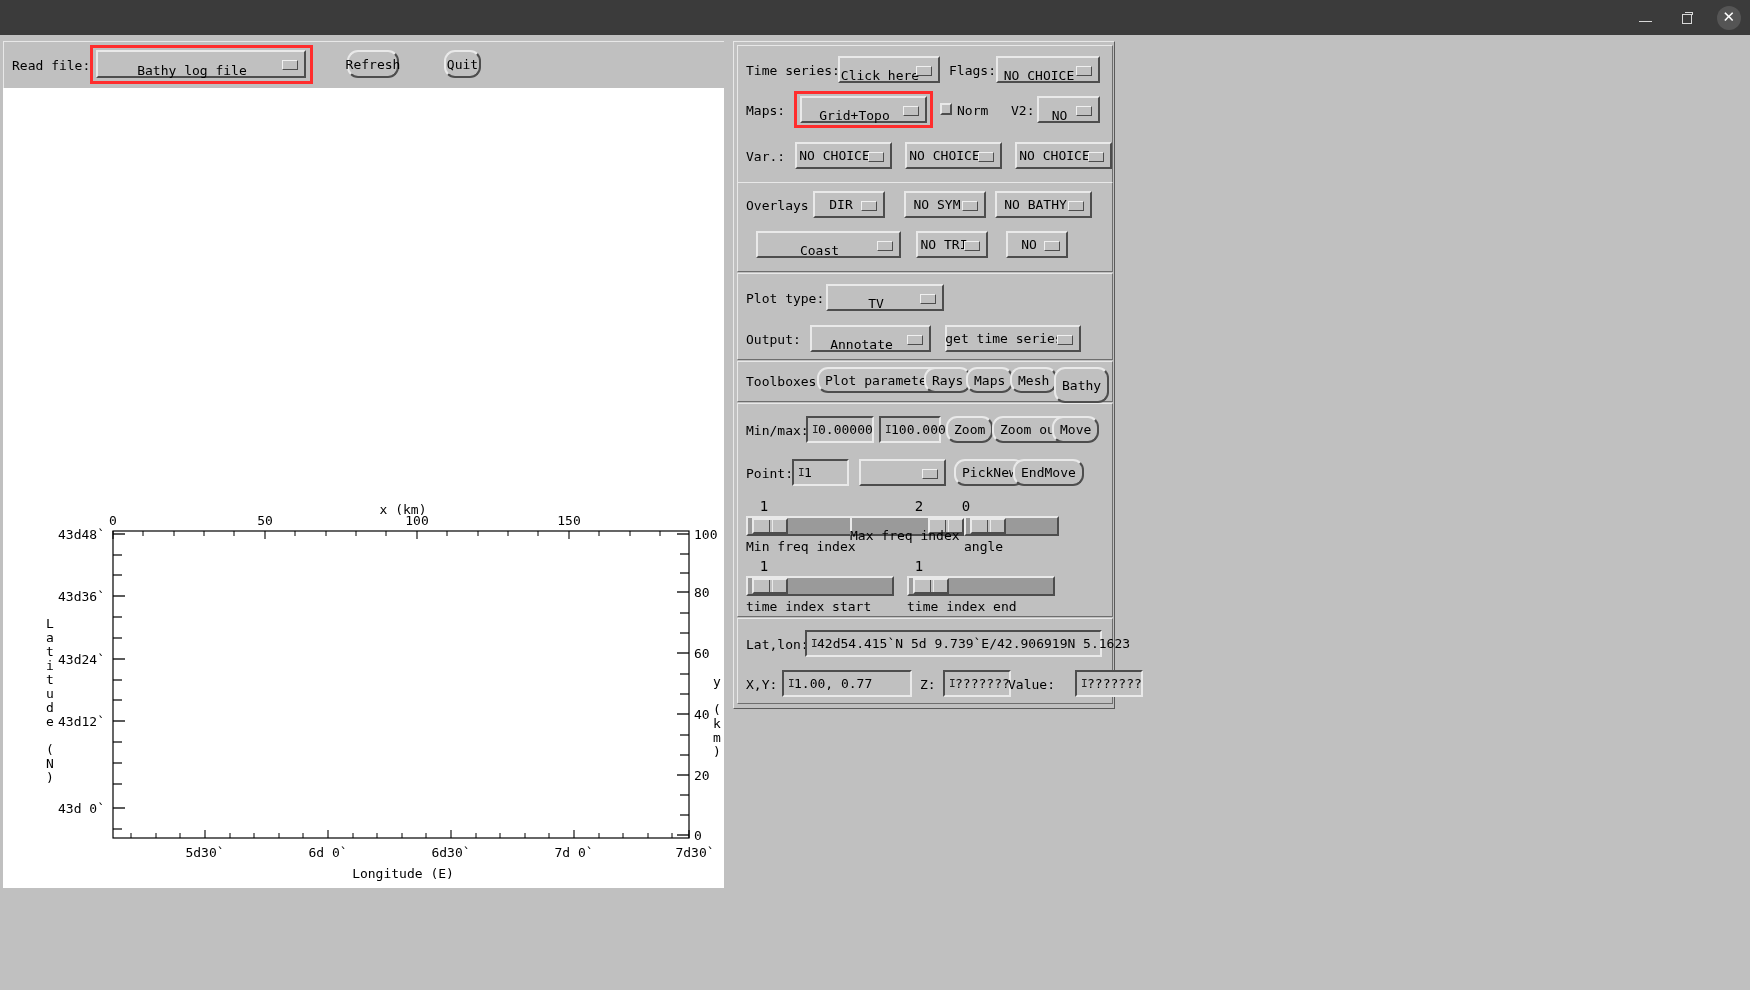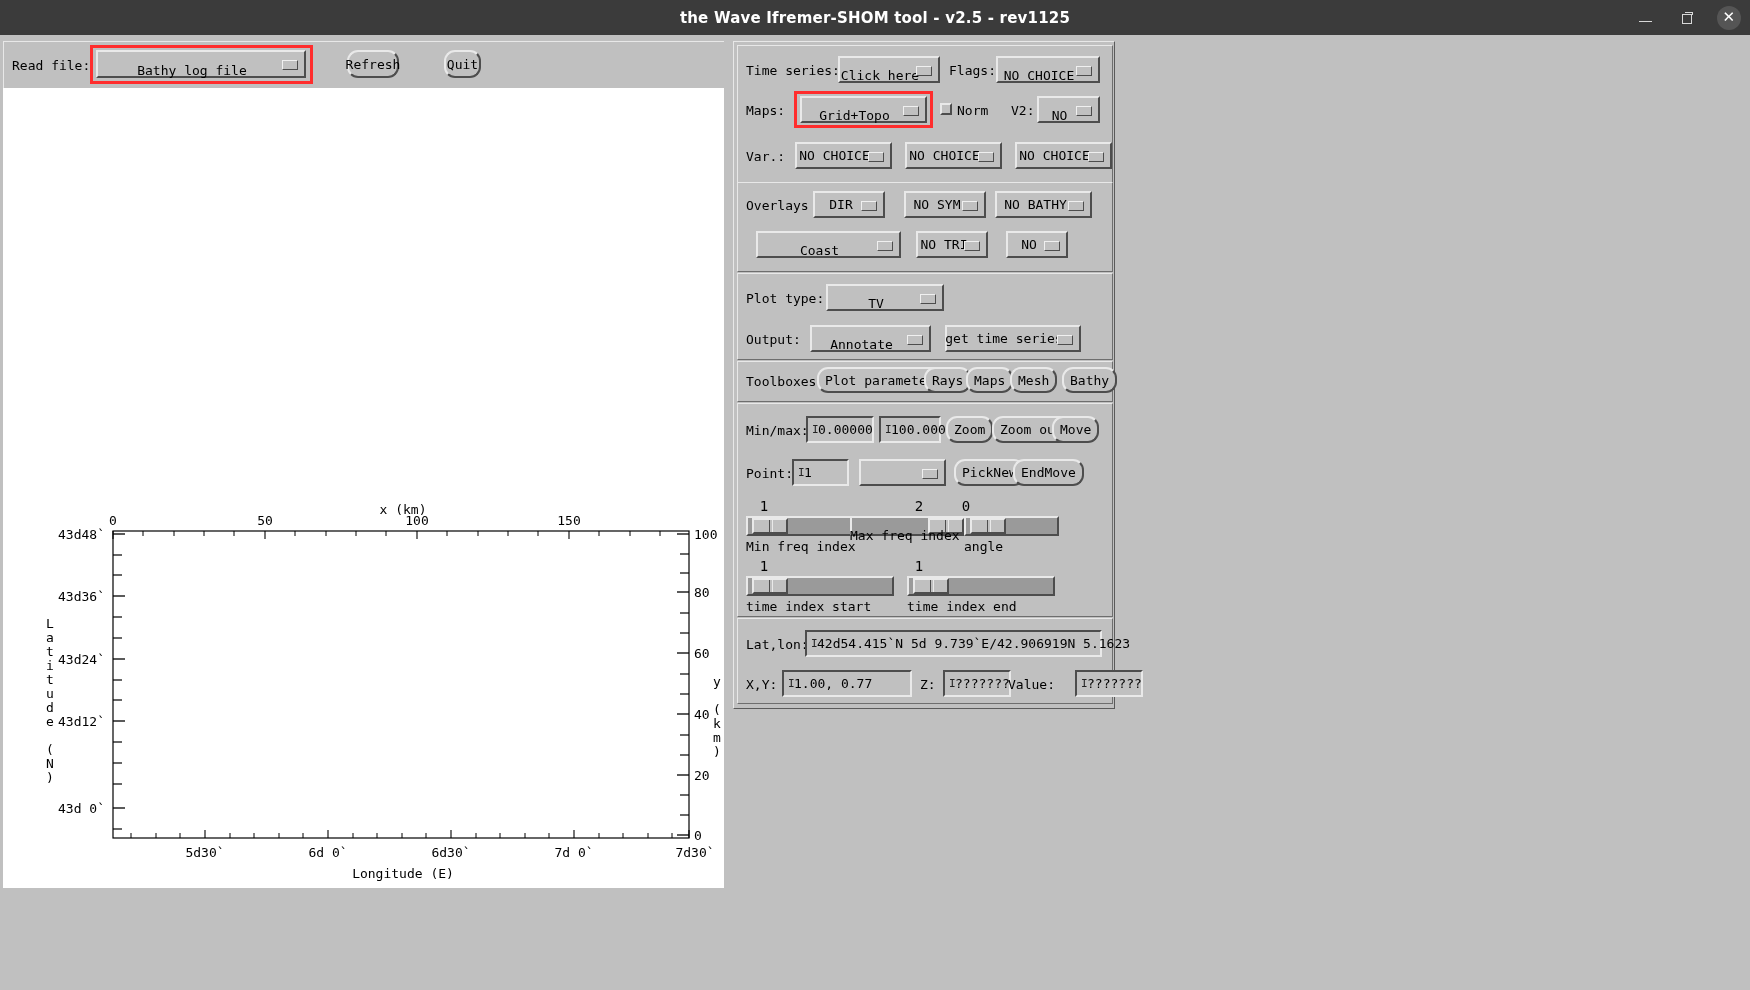--- a/index.html
+++ b/index.html
@@ -91,21 +91,20 @@
   
   #canvas-area{position:absolute;left:3px;top:88px;width:724px;height:800px;background:#ffffff;
       border-right:2px solid #9a9a9a;}
   .plotsvg{position:absolute;left:0;top:0;}
   .rightedge{position:absolute;left:724px;top:38px;width:6px;height:850px;background:#c0c0c0;}
 </style>
 </head>
 <body>
 
 <div class="titlebar">
-  <span>the Wave Ifremer-SHOM tool - v2.5 - rev1125</span>
   <div class="win-btns">
     <div class="win-btn">
         <span class="min-glyph"></span>
       </div>
     <div class="win-btn">
         <span class="max-glyph"></span>
       </div>
     <div class="win-btn close">
         <span class="circ">✕</span>
       </div>
@@ -371,21 +370,21 @@
     </div>
     <div class="btn" style="position:absolute;left:186px;top:5px;height:26px;">
       <span>Rays</span>
     </div>
     <div class="btn" style="position:absolute;left:228px;top:5px;height:26px;">
       <span>Maps</span>
     </div>
     <div class="btn" style="position:absolute;left:272px;top:5px;height:26px;">
       <span>Mesh</span>
     </div>
-    <div class="btn" style="position:absolute;left:324px;top:5px;height:26px;">
+    <div class="btn" style="position:absolute;left:316px;top:5px;height:36px;">
       <span>Bathy</span>
     </div>
   </div>
 
   <div class="group" style="position:absolute;left:3px;top:361px;width:374px;height:212px;">
     <span class="lbl" style="position:absolute;left:8px;top:19px;">Min/max:</span>
     <div class="txtfield" style="position:absolute;left:68px;top:12px;width:68px;">
       <span class="caret"></span>
       <span class="fieldval">0.00000</span>
     </div>

